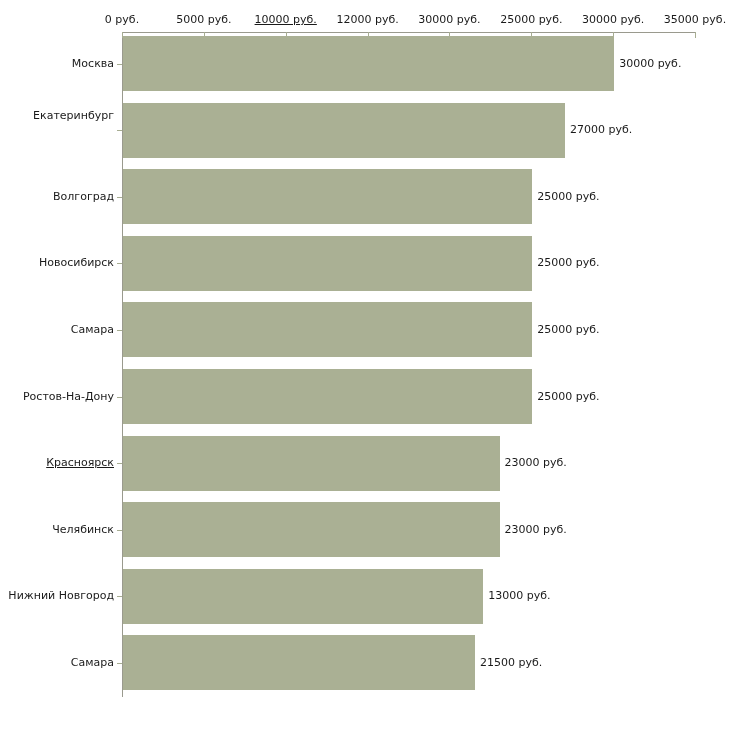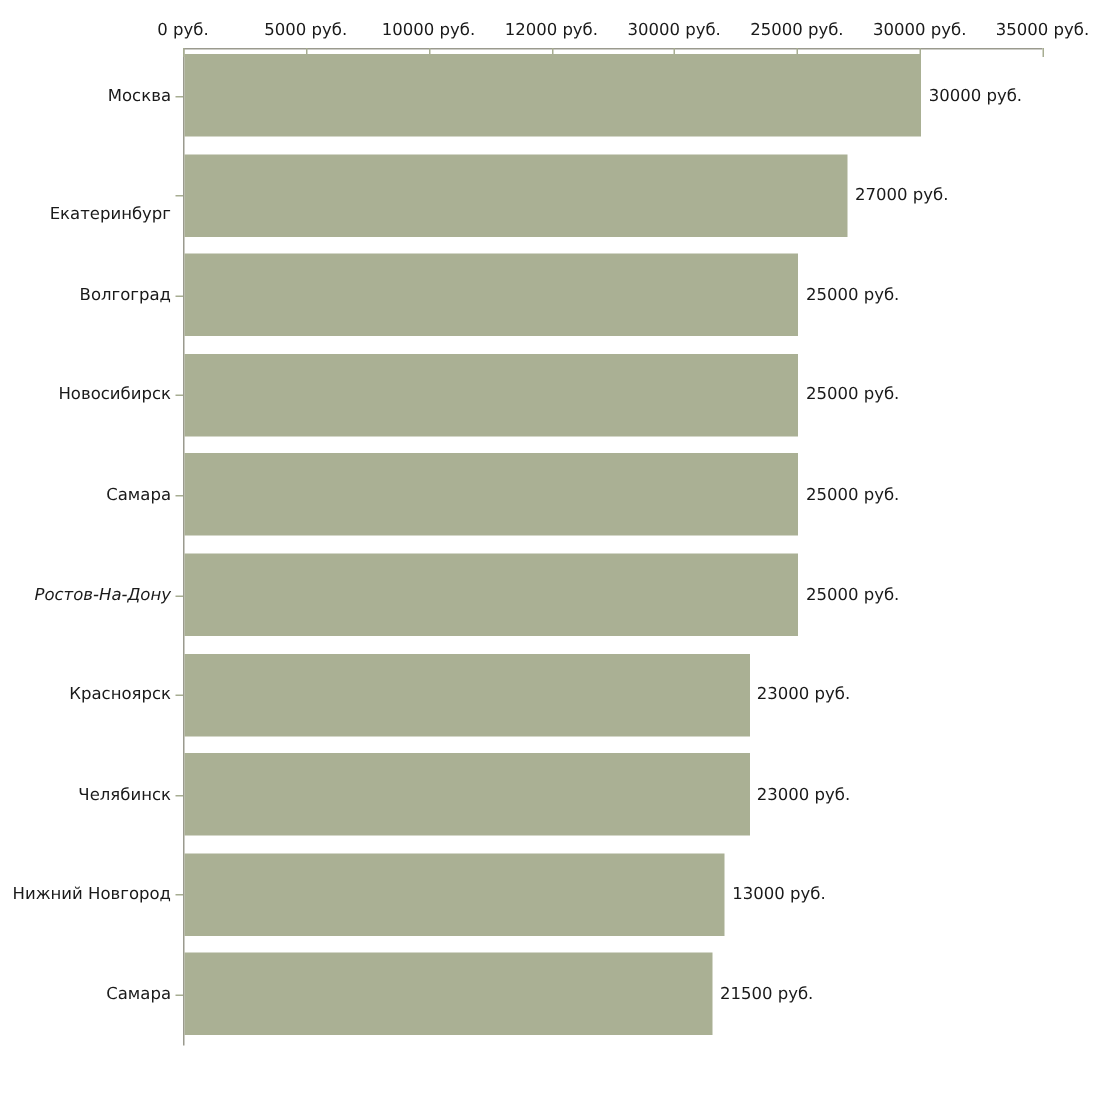--- a/index.html
+++ b/index.html
@@ -86,47 +86,47 @@
   <div class="axis-line" style="left:122px; top:32px; width:573px;"></div>
 
   <div class="domain-line" style="left:122px; top:32px; height:665px;"></div>
 
   <div id="ticks">
       <div class="axis-tick" style="left: 122px; top: 32px;"></div>
       <div class="axis-tick-label" style="left: 122px; top: 14px;">0 руб.</div>
       <div class="axis-tick" style="left: 203.857px; top: 32px;"></div>
       <div class="axis-tick-label" style="left: 203.857px; top: 14px;">5000 руб.</div>
       <div class="axis-tick" style="left: 285.714px; top: 32px;"></div>
-      <div class="axis-tick-label" style="left: 285.714px; top: 14px;">10000 руб.</div>
+      <div class="axis-tick-label" style="left: 285.714px; top: 14px; text-decoration: underline;">10000 руб.</div>
       <div class="axis-tick" style="left: 367.571px; top: 32px;"></div>
       <div class="axis-tick-label" style="left: 367.571px; top: 14px;">12000 руб.</div>
       <div class="axis-tick" style="left: 449.429px; top: 32px;"></div>
       <div class="axis-tick-label" style="left: 449.429px; top: 14px;">30000 руб.</div>
       <div class="axis-tick" style="left: 531.286px; top: 32px;"></div>
       <div class="axis-tick-label" style="left: 531.286px; top: 14px;">25000 руб.</div>
       <div class="axis-tick" style="left: 613.143px; top: 32px;"></div>
       <div class="axis-tick-label" style="left: 613.143px; top: 14px;">30000 руб.</div>
       <div class="axis-tick" style="left: 695px; top: 32px;"></div>
       <div class="axis-tick-label" style="left: 695px; top: 14px;">35000 руб.</div>
     </div>
   <div id="cats">
       <div class="cat-tick" style="left: 117px; top: 64px;"></div>
       <div class="cat-label" style="right: 616px; top: 63.5px;">Москва</div>
       <div class="cat-tick" style="left: 117px; top: 130px;"></div>
-      <div class="cat-label" style="right: 616px; top: 143px;">Екатеринбург</div>
+      <div class="cat-label" style="right: 616px; top: 116px;">Екатеринбург</div>
       <div class="cat-tick" style="left: 117px; top: 197px;"></div>
       <div class="cat-label" style="right: 616px; top: 196.7px;">Волгоград</div>
       <div class="cat-tick" style="left: 117px; top: 263px;"></div>
       <div class="cat-label" style="right: 616px; top: 263.3px;">Новосибирск</div>
       <div class="cat-tick" style="left: 117px; top: 330px;"></div>
       <div class="cat-label" style="right: 616px; top: 329.9px;">Самара</div>
       <div class="cat-tick" style="left: 117px; top: 397px;"></div>
-      <div class="cat-label" style="right: 616px; top: 396.5px; font-style: italic;">Ростов-На-Дону</div>
+      <div class="cat-label" style="right: 616px; top: 396.5px;">Ростов-На-Дону</div>
       <div class="cat-tick" style="left: 117px; top: 463px;"></div>
-      <div class="cat-label" style="right: 616px; top: 463.1px;">Красноярск</div>
+      <div class="cat-label" style="right: 616px; top: 463.1px; text-decoration: underline;">Красноярск</div>
       <div class="cat-tick" style="left: 117px; top: 530px;"></div>
       <div class="cat-label" style="right: 616px; top: 529.7px;">Челябинск</div>
       <div class="cat-tick" style="left: 117px; top: 596px;"></div>
       <div class="cat-label" style="right: 616px; top: 596.3px;">Нижний Новгород</div>
       <div class="cat-tick" style="left: 117px; top: 663px;"></div>
       <div class="cat-label" style="right: 616px; top: 662.9px;">Самара</div>
     </div>
   <div id="bars">
       <div class="bar" style="left: 123px; top: 36px; width: 491.143px; height: 55px; background: rgb(170, 176, 148);"></div>
       <div class="bar-value" style="left: 619.143px; top: 63.5px;">30000 руб.</div>

